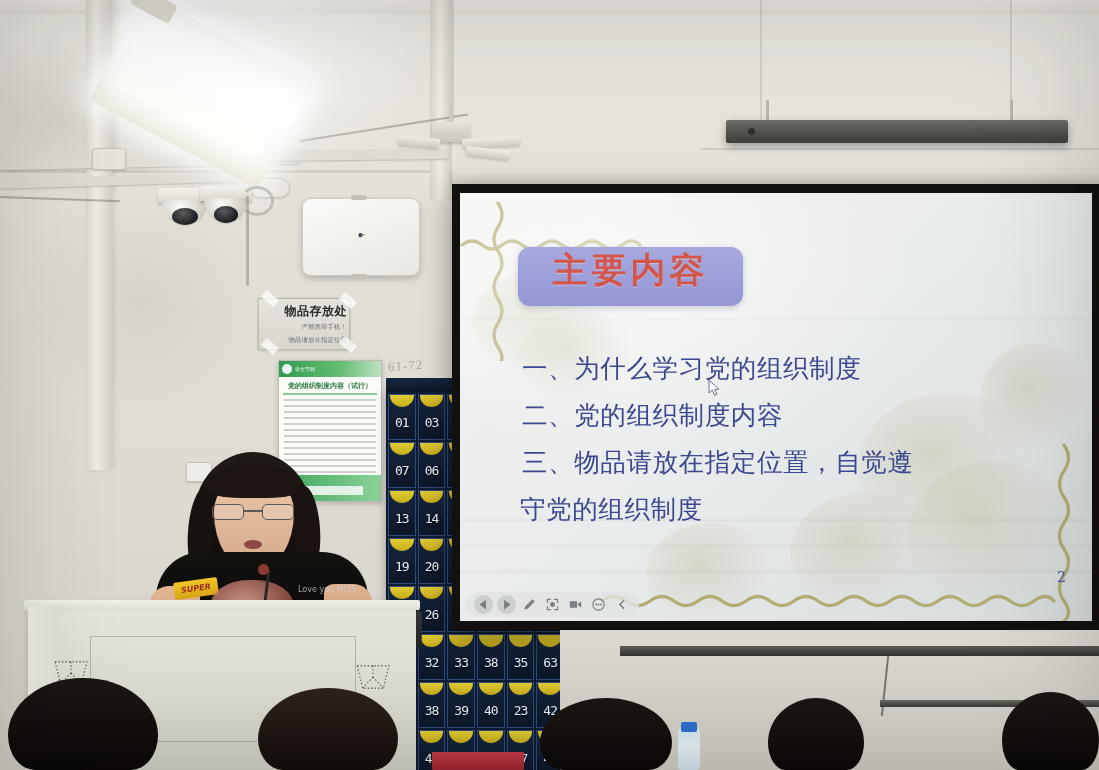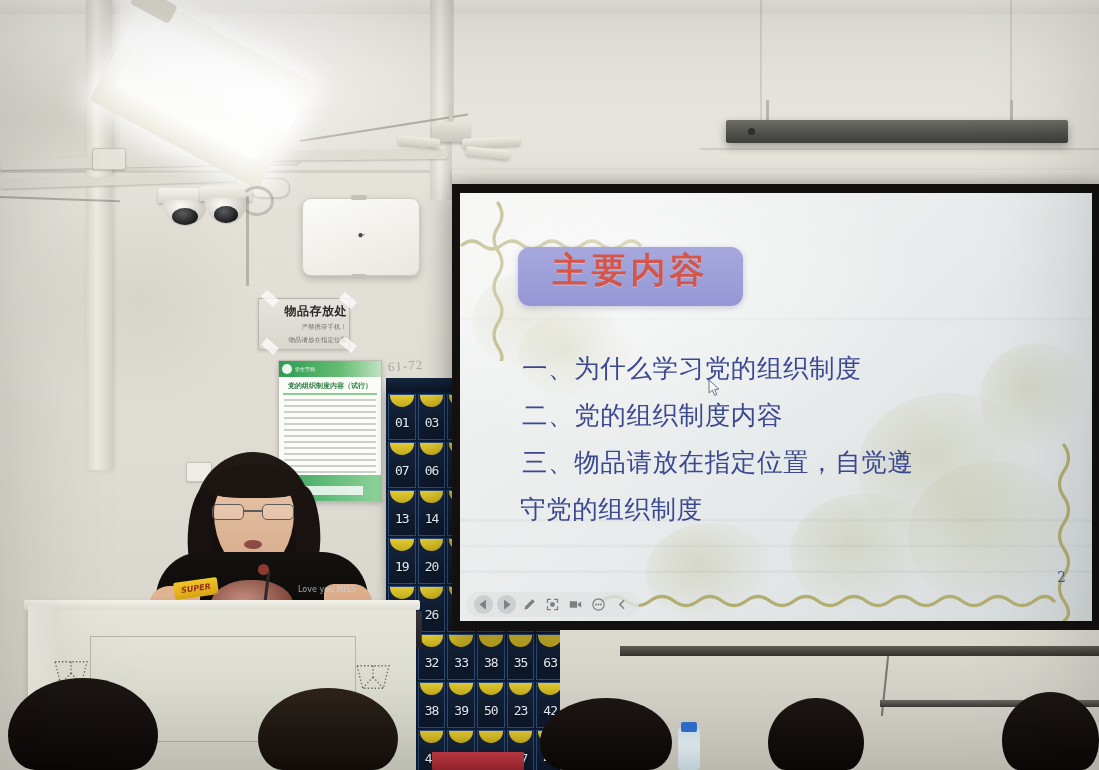--- a/index.html
+++ b/index.html
@@ -546,21 +546,21 @@
       <div class="pocket">
         <span>37</span>
       </div>
       <div class="pocket">
         <span>38</span>
       </div>
       <div class="pocket">
         <span>39</span>
       </div>
       <div class="pocket">
-        <span>50</span>
+        <span>40</span>
       </div>
       <div class="pocket">
         <span>23</span>
       </div>
       <div class="pocket">
         <span>42</span>
       </div>
       <div class="pocket">
         <span>43</span>
       </div>

